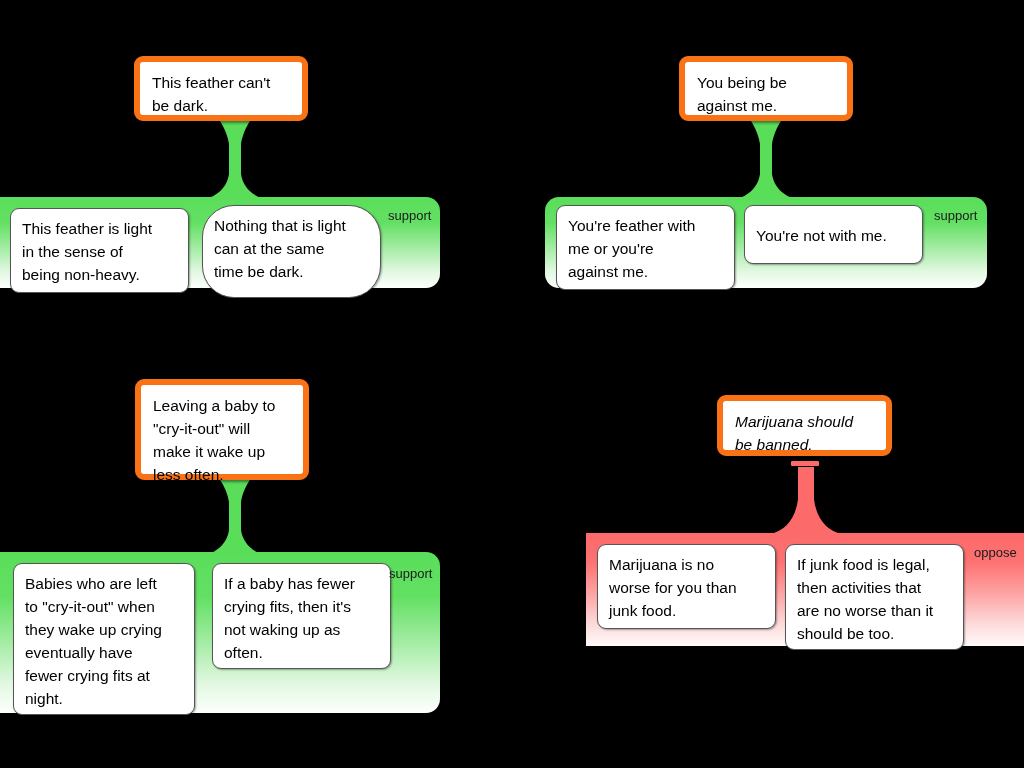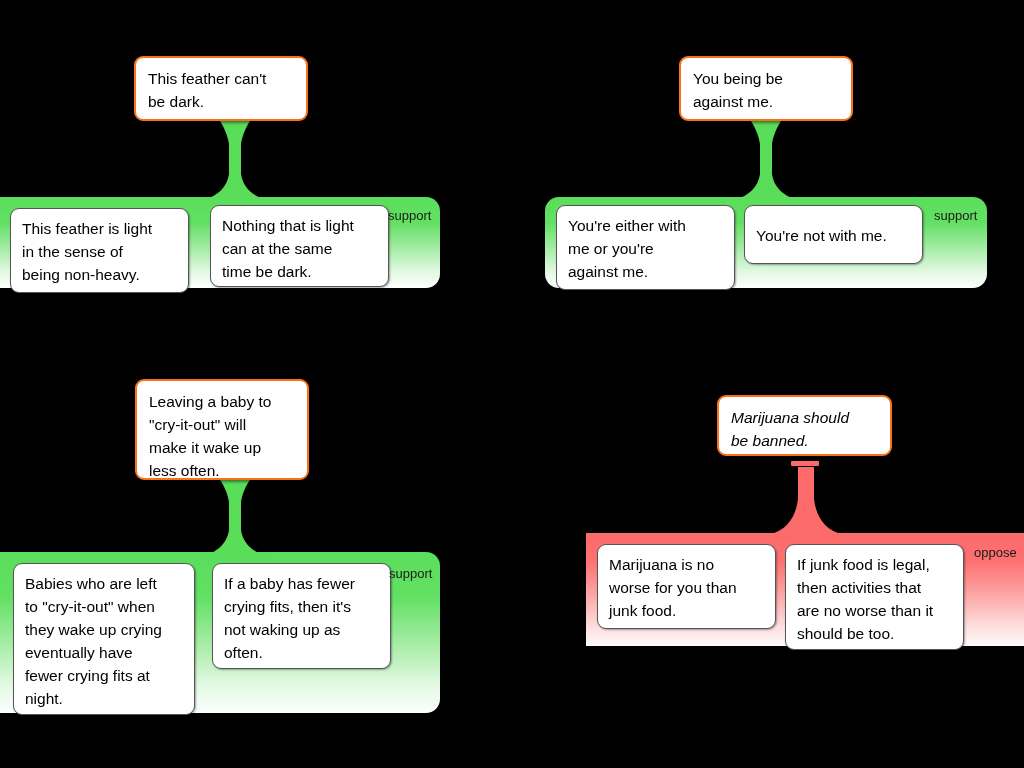--- a/index.html
+++ b/index.html
@@ -24,21 +24,21 @@
   }
 
   
   .argmap { position: absolute; }
 
   
   .claim-box {
     position: absolute;
     box-sizing: border-box;
     background: #ffffff;
-    border: 2px solid #f97316;
+    border: 6px solid #f97316;
     border-radius: 9px;
     box-shadow: 2px 2px 3px rgba(0,0,0,0.45);
     color: #000000;
     font-size: 15.5px;
     line-height: 23px;
     padding: 9px 12px 8px 12px;
     z-index: 5;
     white-space: pre-line;
   }
 
@@ -117,41 +117,41 @@
     </div>
 
     <div class="panel support round-tr round-br" style="left:-10px; top:197px; width:450px; height:91px;"></div>
 
     <div class="relation-label" style="left:388px; top:209px;">support</div>
 
     <div class="premise-box" style="left:10px; top:208px; width:179px; height:85px;">This feather is light
 in the sense of
 being non-heavy.</div>
 
-    <div class="premise-box" style="left:210px; top:205px; width:179px; height:82px;">Nothing that is light
+    <div class="premise-box" style="left:202px; top:205px; width:179px; height:93px;border-radius:32px;">Nothing that is light
 can at the same
 time be dark.</div>
   </div>
 
   <div class="argmap">
 
     <div class="claim-box" style="left:679px; top:56px; width:174px; height:65px;">You being be
 against me.</div>
 
     <div class="connector" style="left:727px; top:118px;">
       <svg width="78" height="84" viewBox="0 0 78 84">
         <path d="M22,0 L56,0 C56,0 47,12 45,26 L45,56 C47,70 58,80 74,82 L4,82 C20,80 31,70 33,56 L33,26 C31,12 22,0 22,0 Z" fill="#5ade5a"></path>
       </svg>
     </div>
 
     <div class="panel support round-tl round-tr round-bl round-br" style="left:545px; top:197px; width:442px; height:91px;"></div>
 
     <div class="relation-label" style="left:934px; top:209px;">support</div>
 
-    <div class="premise-box" style="left:556px; top:205px; width:179px; height:85px;">You're either with
+    <div class="premise-box" style="left:556px; top:205px; width:179px; height:85px;">You're feather with
 me or you're
 against me.</div>
 
     <div class="premise-box" style="left:744px; top:205px; width:179px; height:59px; display:flex; align-items:center;">You're not with me.</div>
   </div>
 
   <div class="argmap">
 
     <div class="claim-box" style="left:135px; top:379px; width:174px; height:101px;">Leaving a baby to
 "cry-it-out" will

